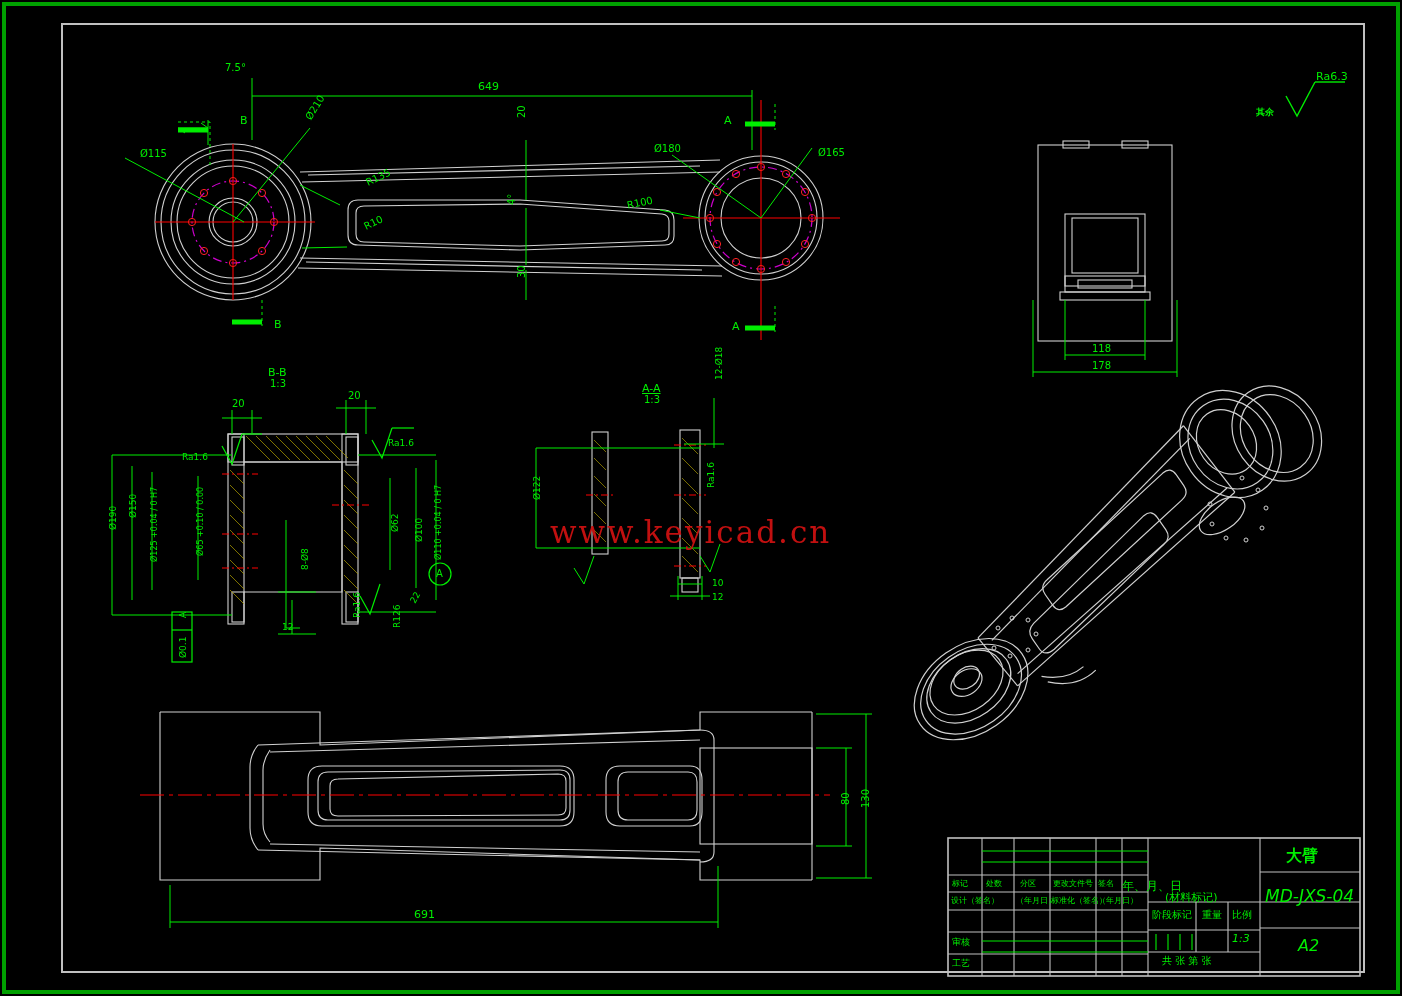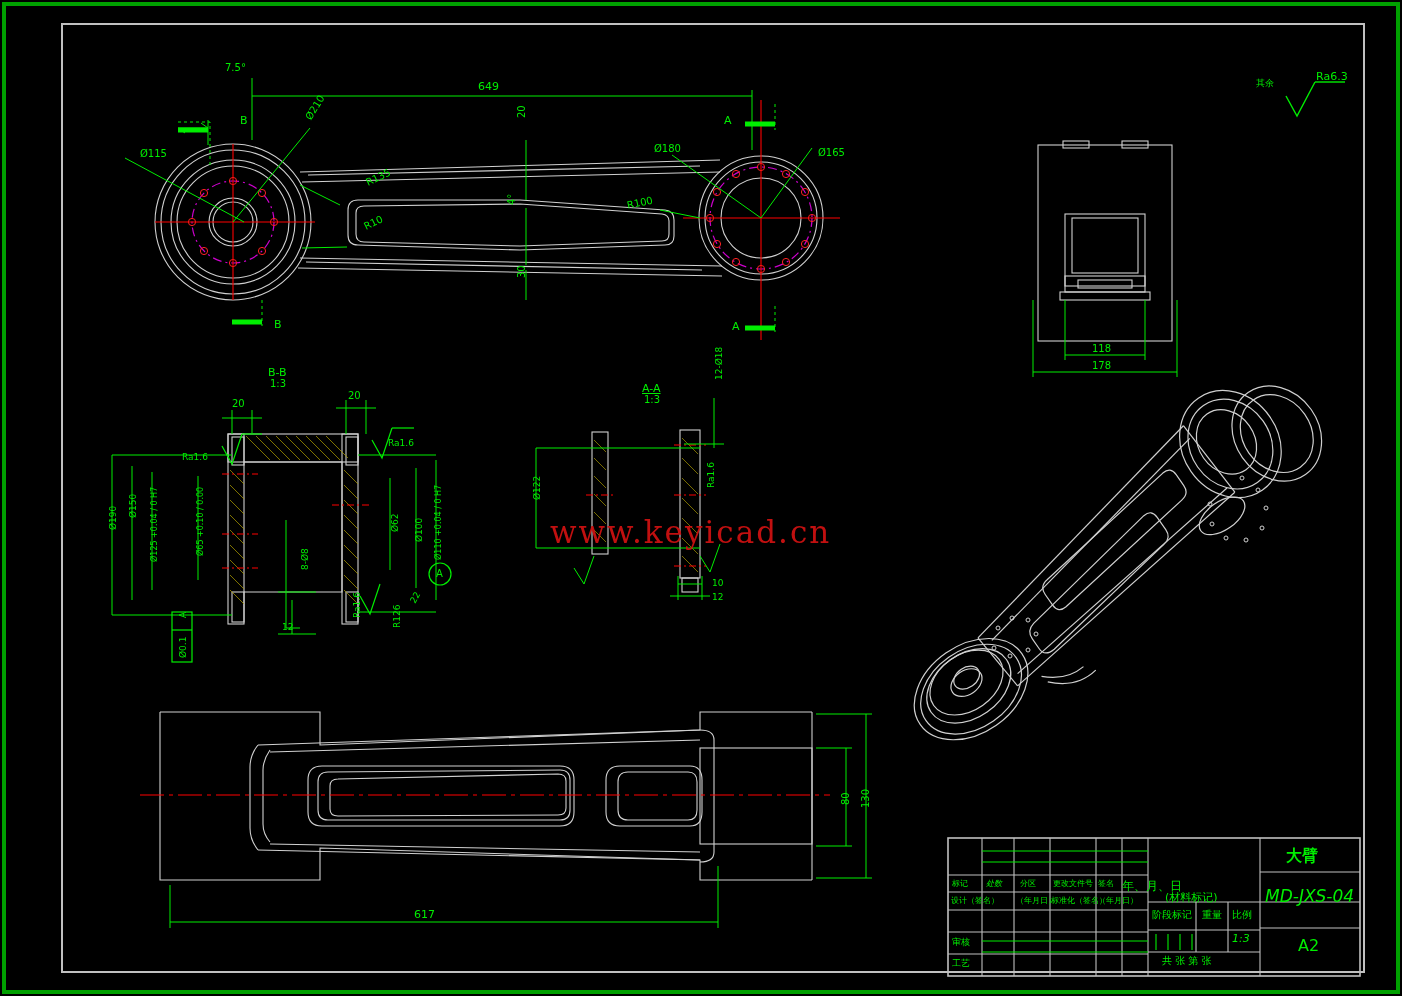--- a/index.html
+++ b/index.html
@@ -328,21 +328,21 @@
       <line x1="1156" y1="934" x2="1156" y2="950"></line>
       <line x1="1168" y1="934" x2="1168" y2="950"></line>
       <line x1="1180" y1="934" x2="1180" y2="950"></line>
       <line x1="1192" y1="934" x2="1192" y2="950"></line>
     </g>
   </g>
 </svg>
 
 <div style="position:absolute;left:0;top:0;width:1402px;height:996px;pointer-events:none;">
 
-  <span style="position:absolute;left:1256px;top:77px;color:#00ee00;font-size:9px;">其余</span>
+  <span style="position:absolute;left:1256px;top:106px;color:#00ee00;font-size:9px;font-weight:bold;">其余</span>
   <span style="position:absolute;left:1316px;top:70px;color:#00ee00;font-size:11px;">Ra6.3</span>
 
   <span style="position:absolute;left:225px;top:62px;color:#00ee00;font-size:10px;">7.5°</span>
   <span style="position:absolute;left:478px;top:80px;color:#00ee00;font-size:11px;">649</span>
   <span style="position:absolute;left:140px;top:148px;color:#00ee00;font-size:10px;text-align:right;">Ø115</span>
   <span style="position:absolute;left:303px;top:116px;color:#00ee00;font-size:10px;transform:rotate(-58deg);transform-origin:left top;">Ø210</span>
   <span style="position:absolute;left:364px;top:178px;color:#00ee00;font-size:10px;transform:rotate(-26deg);transform-origin:left top;">R135</span>
   <span style="position:absolute;left:362px;top:222px;color:#00ee00;font-size:10px;transform:rotate(-26deg);transform-origin:left top;">R10</span>
   <span style="position:absolute;left:626px;top:200px;color:#00ee00;font-size:10px;transform:rotate(-12deg);transform-origin:left top;">R100</span>
   <span style="position:absolute;left:654px;top:143px;color:#00ee00;font-size:10px;">Ø180</span>
@@ -382,36 +382,36 @@
   <span style="position:absolute;left:178px;top:658px;color:#00ee00;font-size:9px;transform:rotate(-90deg);transform-origin:left top;">Ø0.1</span>
 
   <span style="position:absolute;left:642px;top:382px;color:#00ee00;font-size:11px;text-decoration:underline;">A-A</span>
   <span style="position:absolute;left:644px;top:394px;color:#00ee00;font-size:10px;">1:3</span>
   <span style="position:absolute;left:714px;top:380px;color:#00ee00;font-size:9px;transform:rotate(-90deg);transform-origin:left top;">12-Ø18</span>
   <span style="position:absolute;left:532px;top:500px;color:#00ee00;font-size:9px;transform:rotate(-90deg);transform-origin:left top;">Ø122</span>
   <span style="position:absolute;left:712px;top:578px;color:#00ee00;font-size:9px;">10</span>
   <span style="position:absolute;left:712px;top:592px;color:#00ee00;font-size:9px;">12</span>
   <span style="position:absolute;left:706px;top:488px;color:#00ee00;font-size:9px;transform:rotate(-90deg);transform-origin:left top;">Ra1.6</span>
 
-  <span style="position:absolute;left:414px;top:908px;color:#00ee00;font-size:11px;">617</span>
+  <span style="position:absolute;left:414px;top:908px;color:#00ee00;font-size:11px;">691</span>
   <span style="position:absolute;left:840px;top:805px;color:#00ee00;font-size:10px;transform:rotate(-90deg);transform-origin:left top;">80</span>
   <span style="position:absolute;left:860px;top:808px;color:#00ee00;font-size:10px;transform:rotate(-90deg);transform-origin:left top;">130</span>
 
   <span style="position:absolute;left:1165px;top:850px;color:#00ee00;font-size:11px;margin-top:40px;">(材料标记)</span>
   <span style="position:absolute;left:1286px;top:846px;color:#00ee00;font-size:16px;font-weight:bold;">大臂</span>
   <span style="position:absolute;left:1265px;top:886px;color:#00ee00;font-size:17px;font-style:italic;">MD-JXS-04</span>
-  <span style="position:absolute;left:1298px;top:936px;color:#00ee00;font-size:16px;text-align:right;">A2</span>
+  <span style="position:absolute;left:1298px;top:936px;color:#00ee00;font-size:16px;font-style:italic;text-align:right;">A2</span>
   <span style="position:absolute;left:1152px;top:908px;color:#00ee00;font-size:10px;">阶段标记</span>
   <span style="position:absolute;left:1202px;top:908px;color:#00ee00;font-size:10px;">重量</span>
   <span style="position:absolute;left:1232px;top:908px;color:#00ee00;font-size:10px;">比例</span>
   <span style="position:absolute;left:1232px;top:932px;color:#00ee00;font-size:11px;font-style:italic;">1:3</span>
   <span style="position:absolute;left:1162px;top:954px;color:#00ee00;font-size:10px;">共    张   第    张</span>
 
   <span style="position:absolute;left:952px;top:878px;color:#00ee00;font-size:8px;">标记</span>
-  <span style="position:absolute;left:986px;top:878px;color:#00ee00;font-size:8px;font-style:italic;">处数</span>
+  <span style="position:absolute;left:986px;top:878px;color:#00ee00;font-size:8px;">处数</span>
   <span style="position:absolute;left:1020px;top:878px;color:#00ee00;font-size:8px;">分区</span>
   <span style="position:absolute;left:1053px;top:878px;color:#00ee00;font-size:8px;">更改文件号</span>
   <span style="position:absolute;left:1098px;top:878px;color:#00ee00;font-size:8px;">签名</span>
   <span style="position:absolute;left:1122px;top:878px;color:#00ee00;font-size:12px;">年、月、日</span>
 
   <span style="position:absolute;left:951px;top:895px;color:#00ee00;font-size:8px;">设计（签名）</span>
   <span style="position:absolute;left:1016px;top:895px;color:#00ee00;font-size:8px;">（年月日）</span>
   <span style="position:absolute;left:1051px;top:895px;color:#00ee00;font-size:8px;">标准化（签名）</span>
   <span style="position:absolute;left:1098px;top:895px;color:#00ee00;font-size:8px;">（年月日）</span>
 

